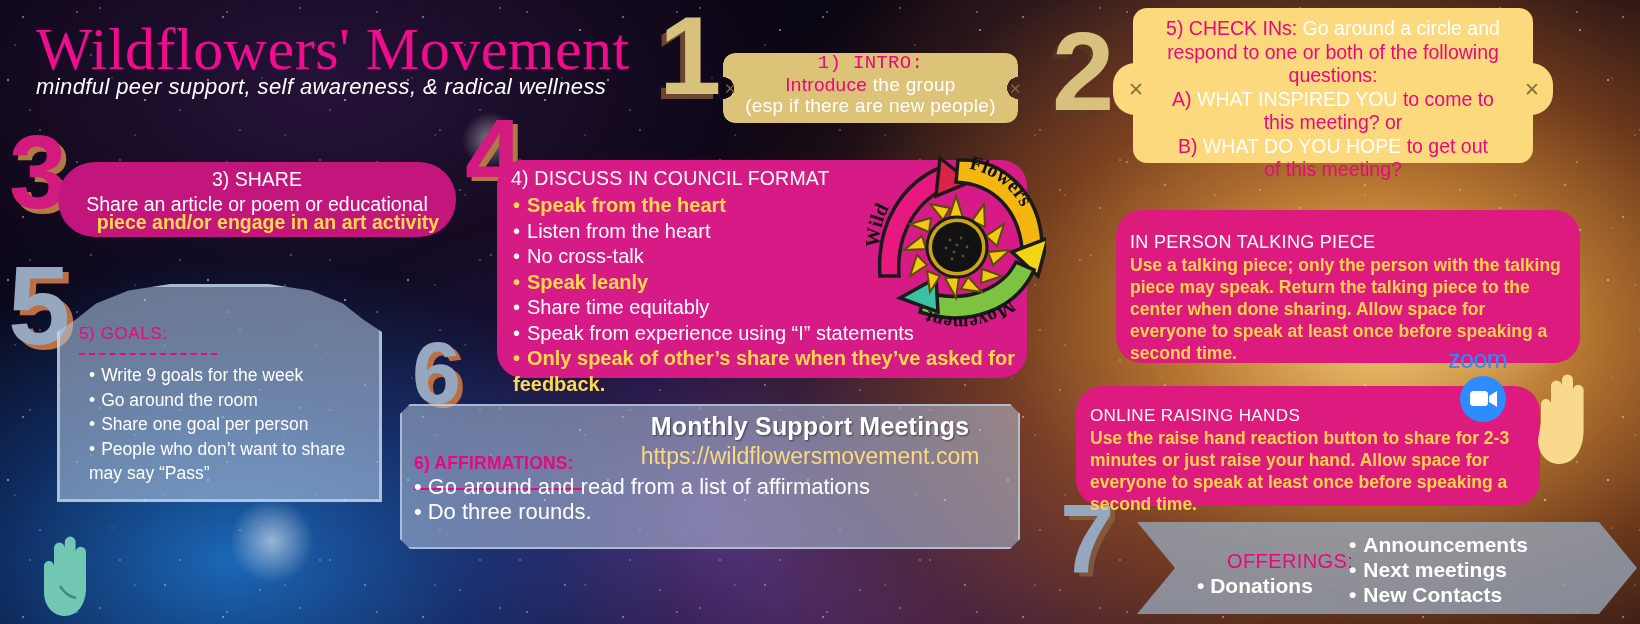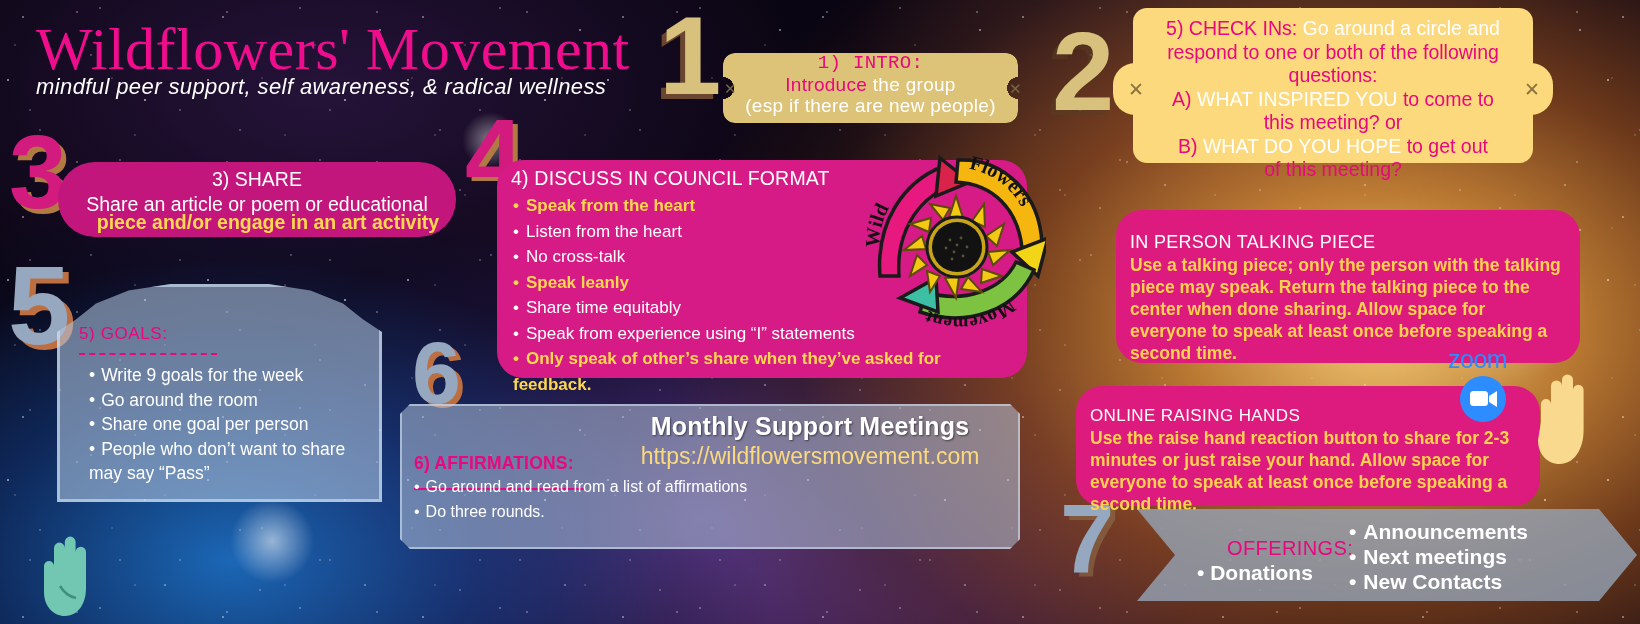--- a/index.html
+++ b/index.html
@@ -97,21 +97,21 @@
   #box2 .l{font-size:19.5px;line-height:23.5px;}
 
   
   #box3{left:58px;top:162px;width:398px;height:75px;background:#c2167c;border-radius:37px;text-align:center;}
   #box3 .l{font-size:19.5px;line-height:25px;}
 
   
   #box4{left:497px;top:160px;width:530px;height:218px;background:#d61a86;border-radius:26px;}
   #box4 .hd{font-size:19.5px;padding:7px 0 3px 14px;color:#fff;letter-spacing:.2px;}
   #box4 ul{margin:0;padding:0 10px 0 16px;list-style:none;}
-  #box4 li{font-size:17px;line-height:25.5px;color:#fff;}
+  #box4 li{font-size:20px;line-height:25.5px;color:#fff;}
   #box4 li:before{content:"\2022";margin-right:7px;}
   #box4 li.b{font-weight:700;color:#ffd84d;}
 
   
   #box5{left:57px;top:284px;width:325px;height:218px;}
   .plaque{
     position:absolute;inset:0;
     background:rgba(176,197,222,.58);
     border:3px solid rgba(205,222,240,.65);
     clip-path:polygon(0% 22%, 6% 16%, 12% 9%, 22% 3%, 35% 0%, 50% 0%, 65% 0%, 78% 3%, 88% 9%, 94% 16%, 100% 22%, 100% 100%, 0% 100%);
@@ -131,34 +131,34 @@
     border:2px solid rgba(210,225,242,.6);
     clip-path:polygon(0 10px, 10px 0, calc(100% - 10px) 0, 100% 10px, 100% calc(100% - 10px), calc(100% - 10px) 100%, 10px 100%, 0 calc(100% - 10px));
   }
   #box6 .aff{position:absolute;left:14px;top:22px;}
   #box6 .aff-h{font-size:17.5px;font-weight:700;color:#e8077f;letter-spacing:.2px;margin-top:27px;}
   .dash6{border-top:2.5px solid #e8077f;width:170px;margin:14px 0 0 0;}
   #box6 .msm{position:absolute;left:210px;top:8px;width:400px;text-align:center;}
   #box6 .msm-h{font-size:25px;font-weight:700;color:#fff;text-shadow:1px 1px 2px rgba(0,0,0,.5);letter-spacing:.2px;}
   #box6 .msm-u{font-size:23px;color:#fbd97c;margin-top:2px;}
   #box6 ul{position:absolute;left:14px;top:70px;margin:0;padding:0;list-style:none;}
-  #box6 li{font-size:16px;line-height:25px;color:#fff;}
+  #box6 li{font-size:22px;line-height:25px;color:#fff;}
   #box6 li:before{content:"\2022";margin-right:6px;}
 
   
   #talk{left:1076px;top:210px;width:464px;height:153px;background:#dd1b7e;border-radius:26px;margin-left:40px;}
   #talk .hd{font-size:18px;color:#fff;padding:22px 0 0 14px;letter-spacing:.3px;}
   #talk .bd{font-size:17.5px;line-height:22px;font-weight:700;color:#ffd24d;padding:1px 14px 0 14px;}
 
   #online{left:1076px;top:386px;width:464px;height:120px;background:#dd1b7e;border-radius:26px;}
   #online .hd{font-size:17px;color:#fff;padding:20px 0 0 14px;letter-spacing:.4px;}
   #online .bd{font-size:17.5px;line-height:22px;font-weight:700;color:#ffd24d;padding:1px 10px 0 14px;}
 
   
-  #offer{left:1137px;top:509px;width:500px;height:92px;}
+  #offer{left:1137px;top:522px;width:500px;height:92px;}
   .obanner{
     position:absolute;inset:0;
     background:rgba(150,166,186,.78);
     clip-path:polygon(0 0, calc(100% - 38px) 0, 100% 50%, calc(100% - 38px) 100%, 0 100%, 38px 50%);
   }
   #offer .oh{position:absolute;left:90px;top:28px;font-size:20px;color:#e8077f;letter-spacing:.4px;}
   #offer .od{position:absolute;left:60px;top:52px;font-size:21px;font-weight:700;color:#fff;}
   #offer ul{position:absolute;left:212px;top:10px;margin:0;padding:0;list-style:none;}
   #offer li{font-size:21px;line-height:25px;font-weight:700;color:#fff;}
   #offer li:before{content:"\2022";margin-right:7px;}

